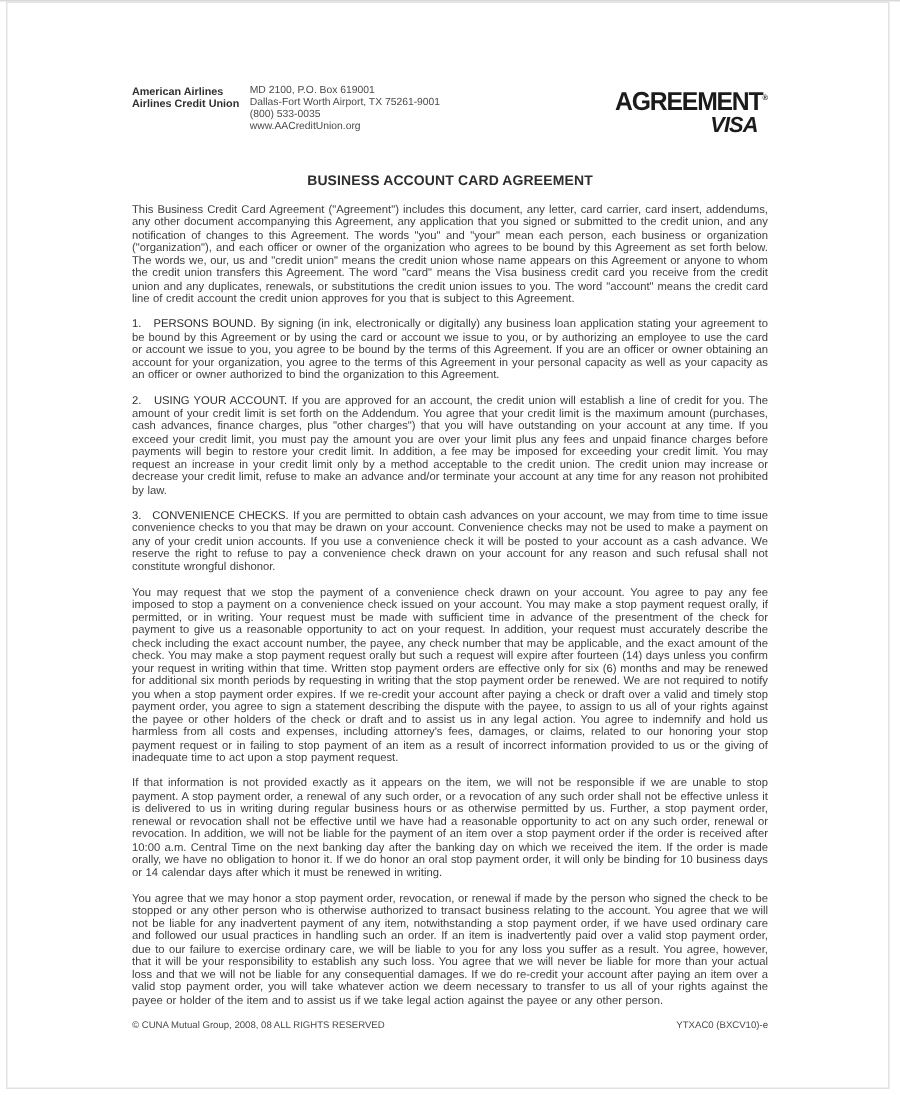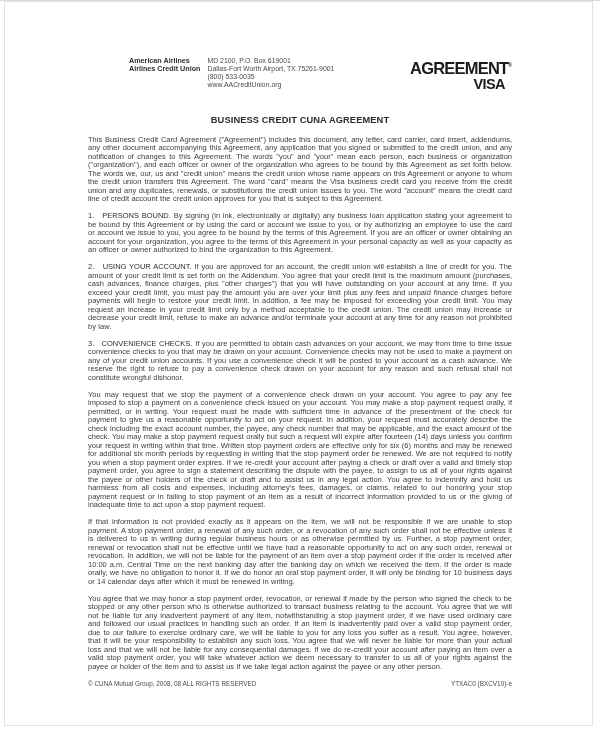--- a/index.html
+++ b/index.html
@@ -10,32 +10,32 @@
   }
   .page-border {
     position:absolute; left:4px; top:1px; width:589px; height:725px;
     border:1px solid #e2e2e2; box-sizing:border-box; pointer-events:none;
   }
   .top-edge { position:absolute; top:0; left:0; width:100%; height:1px; background:#d9d9d9; }
   .content { position:absolute; left:88px; top:57px; width:424px; }
 
   .header { display:flex; justify-content:space-between; margin-bottom:24px; }
   .org { display:flex; gap:7px; }
-  .org-name { font-weight:bold; font-size:7.2px; line-height:8px; color:#2f2f2f; white-space:nowrap;margin-left:41px; }
+  .org-name { font-weight:bold; font-size:7.2px; line-height:8px; color:#2f2f2f; white-space:nowrap; }
   .org-address { font-size:6.9px; line-height:8px; color:#4a4a4a; }
   .org-address div { white-space:nowrap; }
 
   .logos { text-align:right; margin-top:1px; }
   .loanliner {
     font-weight:800; font-size:16.5px; line-height:15px; letter-spacing:-0.8px;
     color:#1b1b1b; transform:scaleY(1.05); transform-origin:right top; white-space:nowrap;
   }
   .loanliner sup { font-size:5px; vertical-align:super; letter-spacing:0; }
   .visa {
-    font-weight:bold; font-size:14.5px; line-height:14px;
+    font-style:italic; font-weight:bold; font-size:14.5px; line-height:14px;
     letter-spacing:-0.6px; color:#1b1b1b; padding-right:7px; margin-top:1px;
   }
 
   .title {
     text-align:center; font-weight:bold; font-size:9.3px; color:#2d2d2d;
     margin:0 0 11px 0; letter-spacing:0.1px;
   }
 
   p.para {
     font-size:7.5px; line-height:8.5px; text-align:justify;
@@ -70,21 +70,21 @@
           <div>(800) 533-0035</div>
           <div>www.AACreditUnion.org</div>
         </div>
       </div>
       <div class="logos">
         <div class="loanliner"><span>AGREEMENT</span><sup>®</sup></div>
         <div class="visa">VISA</div>
       </div>
     </div>
 
-    <h1 class="title">BUSINESS CREDIT CUNA AGREEMENT</h1>
+    <h1 class="title">BUSINESS ACCOUNT CARD AGREEMENT</h1>
 
     <p class="para"><span class="lead"></span><span>This Business Credit Card Agreement ("Agreement") includes this document, any letter, card carrier, card insert, addendums, any other document accompanying this Agreement, any application that you signed or submitted to the credit union, and any notification of changes to this Agreement.  The words "you" and "your" mean each person, each business or organization ("organization"), and each officer or owner of the organization who agrees to be bound by this Agreement as set forth below. The words we, our, us and "credit union" means the credit union whose name appears on this Agreement or anyone to whom the credit union transfers this Agreement. The word "card" means the Visa business credit card you receive from the credit union and any duplicates, renewals, or substitutions the credit union issues to you. The word "account" means the credit card line of credit account the credit union approves for you that is subject to this Agreement.</span></p>
 
     <p class="para"><span class="lead">1.&nbsp;&nbsp;&nbsp;PERSONS BOUND.</span><span>By signing (in ink, electronically or digitally) any business loan application stating your agreement to be bound by this Agreement or by using the card or account we issue to you, or by authorizing an employee to use the card or account we issue to you, you agree to be bound by the terms of this Agreement.  If you are an officer or owner obtaining an account for your organization, you agree to the terms of this Agreement in your personal capacity as well as your capacity as an officer or owner authorized to bind the organization to this Agreement.</span></p>
 
     <p class="para"><span class="lead">2.&nbsp;&nbsp;&nbsp;USING YOUR ACCOUNT.</span><span>If you are approved for an account, the credit union will establish a line of credit for you. The amount of your credit limit is set forth on the Addendum.  You agree that your credit limit is the maximum amount (purchases, cash advances, finance charges, plus "other charges") that you will have outstanding on your account at any time.  If you exceed your credit limit, you must pay the amount you are over your limit plus any fees and unpaid finance charges before payments will begin to restore your credit limit. In addition, a fee may be imposed for exceeding your credit limit. You may request an increase in your credit limit only by a method acceptable to the credit union.  The credit union may increase or decrease your credit limit, refuse to make an advance and/or terminate your account at any time for any reason not prohibited by law.</span></p>
 
     <p class="para"><span class="lead">3.&nbsp;&nbsp;&nbsp;CONVENIENCE CHECKS.</span><span>If you are permitted to obtain cash advances on your account, we may from time to time issue convenience checks to you that may be drawn on your account. Convenience checks may not be used to make a payment on any of your credit union accounts.   If you use a convenience check it will be posted to your account as a cash advance. We reserve the right to refuse to pay a convenience check drawn on your account for any reason and such refusal shall not constitute wrongful dishonor.</span></p>
 
     <p class="para"><span class="lead"></span><span>You may request that we stop the payment of a convenience check drawn on your account. You agree to pay any fee imposed to stop a payment on a convenience check issued on your account. You may make a stop payment request orally, if permitted, or in writing. Your request must be made with sufficient time in advance of the presentment of the check for payment to give us a reasonable opportunity to act on your request. In addition, your request must accurately describe the check including the exact account number, the payee, any check number that may be applicable, and the exact amount of the check. You may make a stop payment request orally but such a request will expire after fourteen (14) days unless you confirm your request in writing within that time. Written stop payment orders are effective only for six (6) months and may be renewed for additional six month periods by requesting in writing that the stop payment order be renewed. We are not required to notify you when a stop payment order expires. If we re-credit your account after paying a check or draft over a valid and timely stop payment order, you agree to sign a statement describing the dispute with the payee, to assign to us all of your rights against the payee or other holders of the check or draft and to assist us in any legal action. You agree to indemnify and hold us harmless from all costs and expenses, including attorney's fees, damages, or claims, related to our honoring your stop payment request or in failing to stop payment of an item as a result of incorrect information provided to us or the giving of inadequate time to act upon a stop payment request.</span></p>

